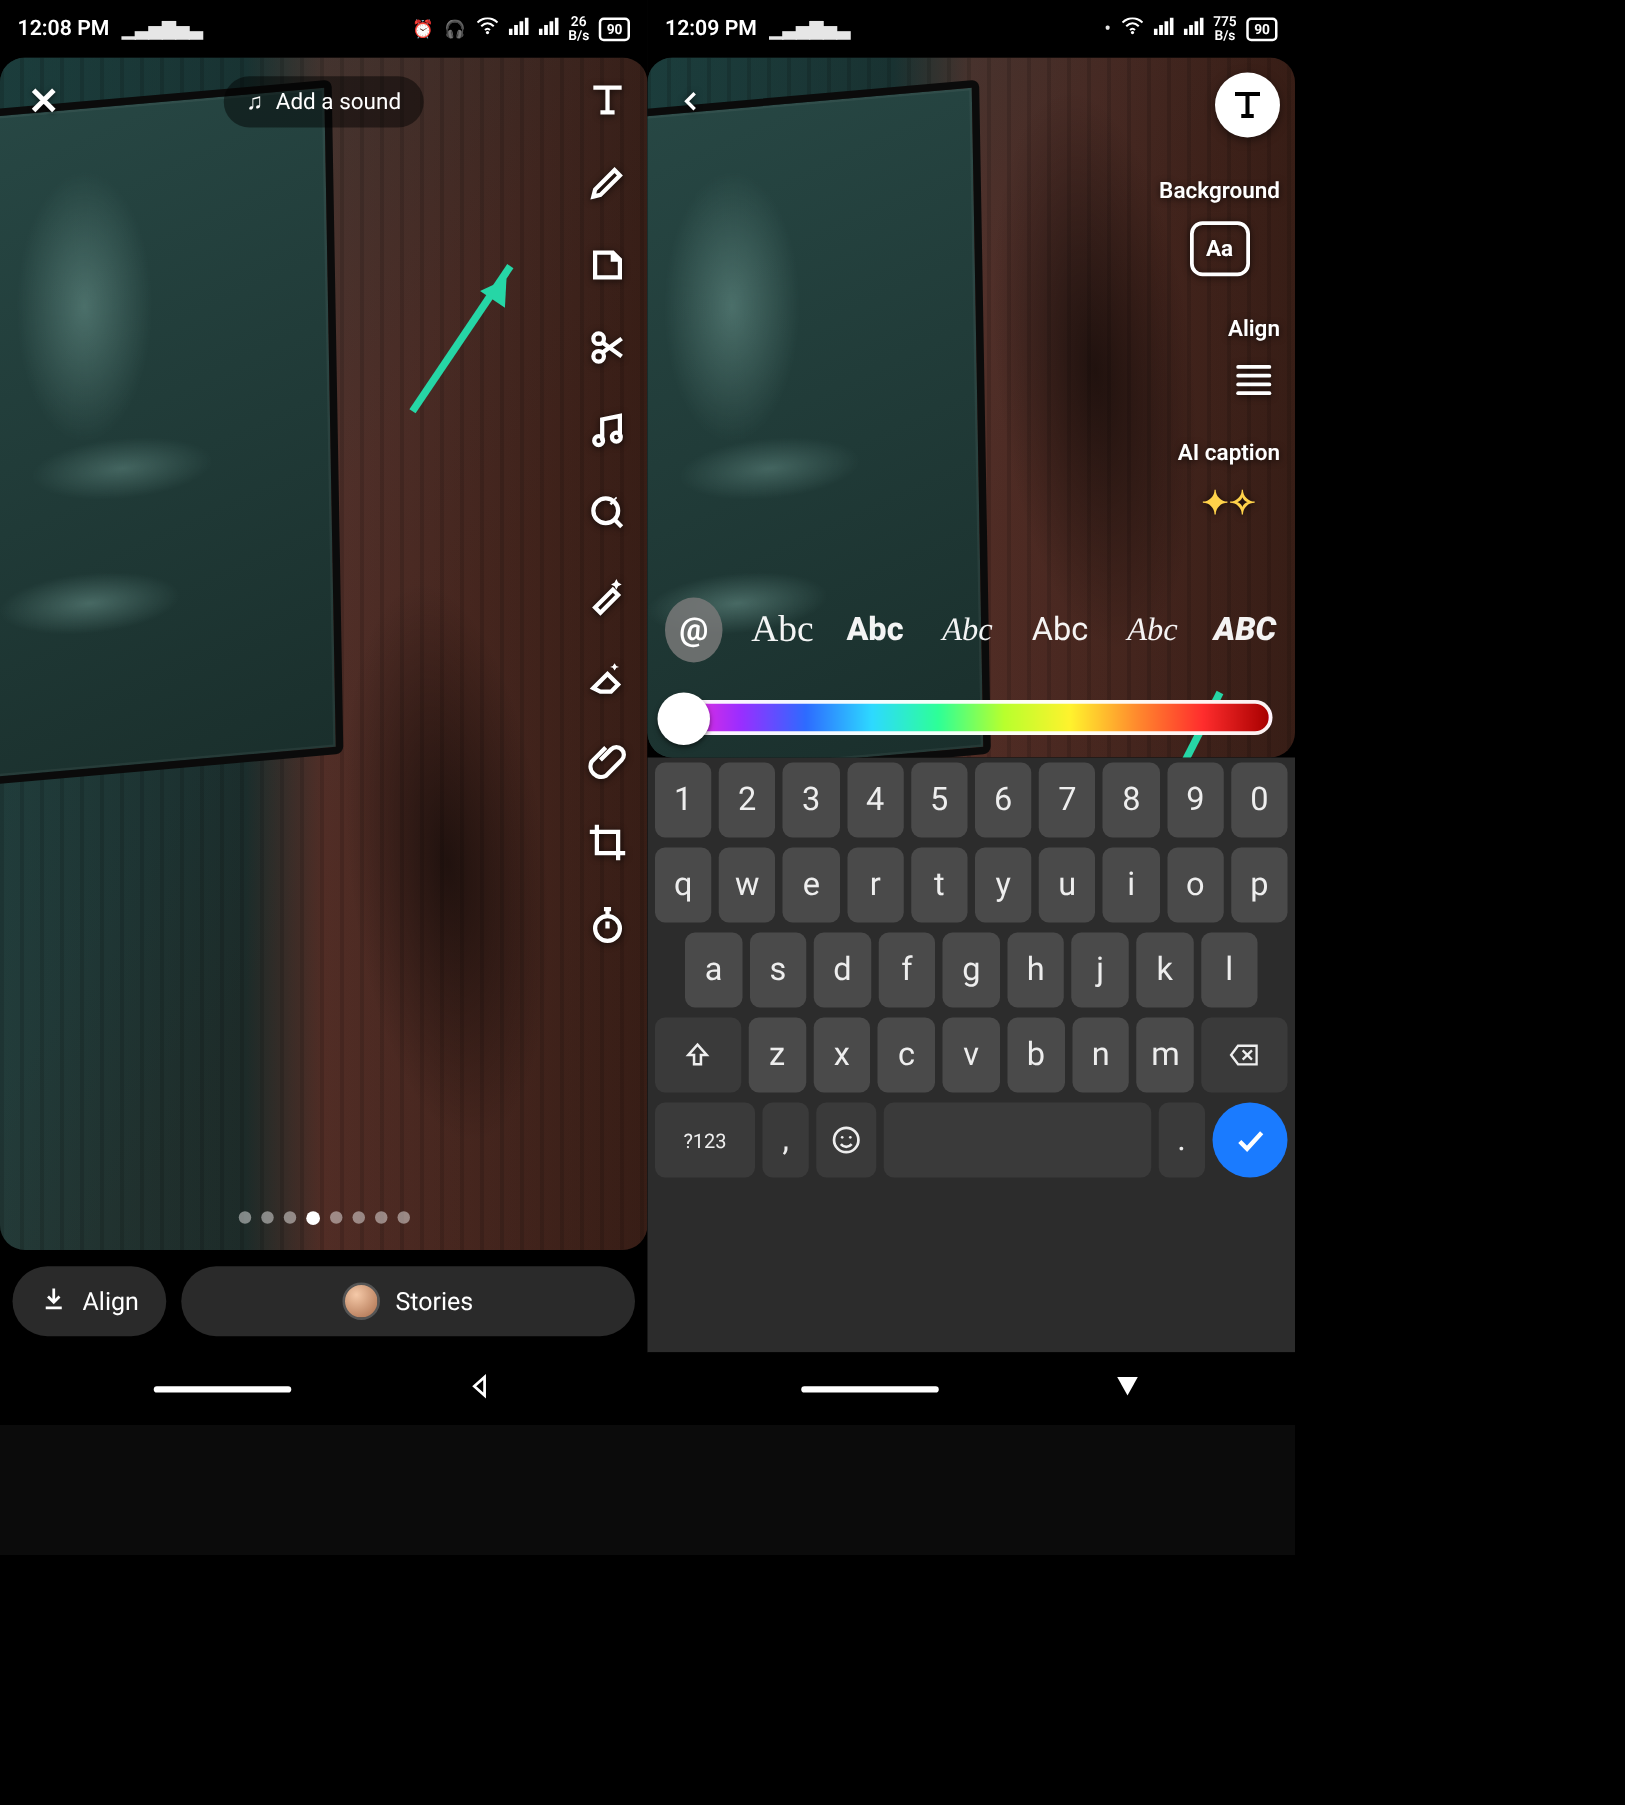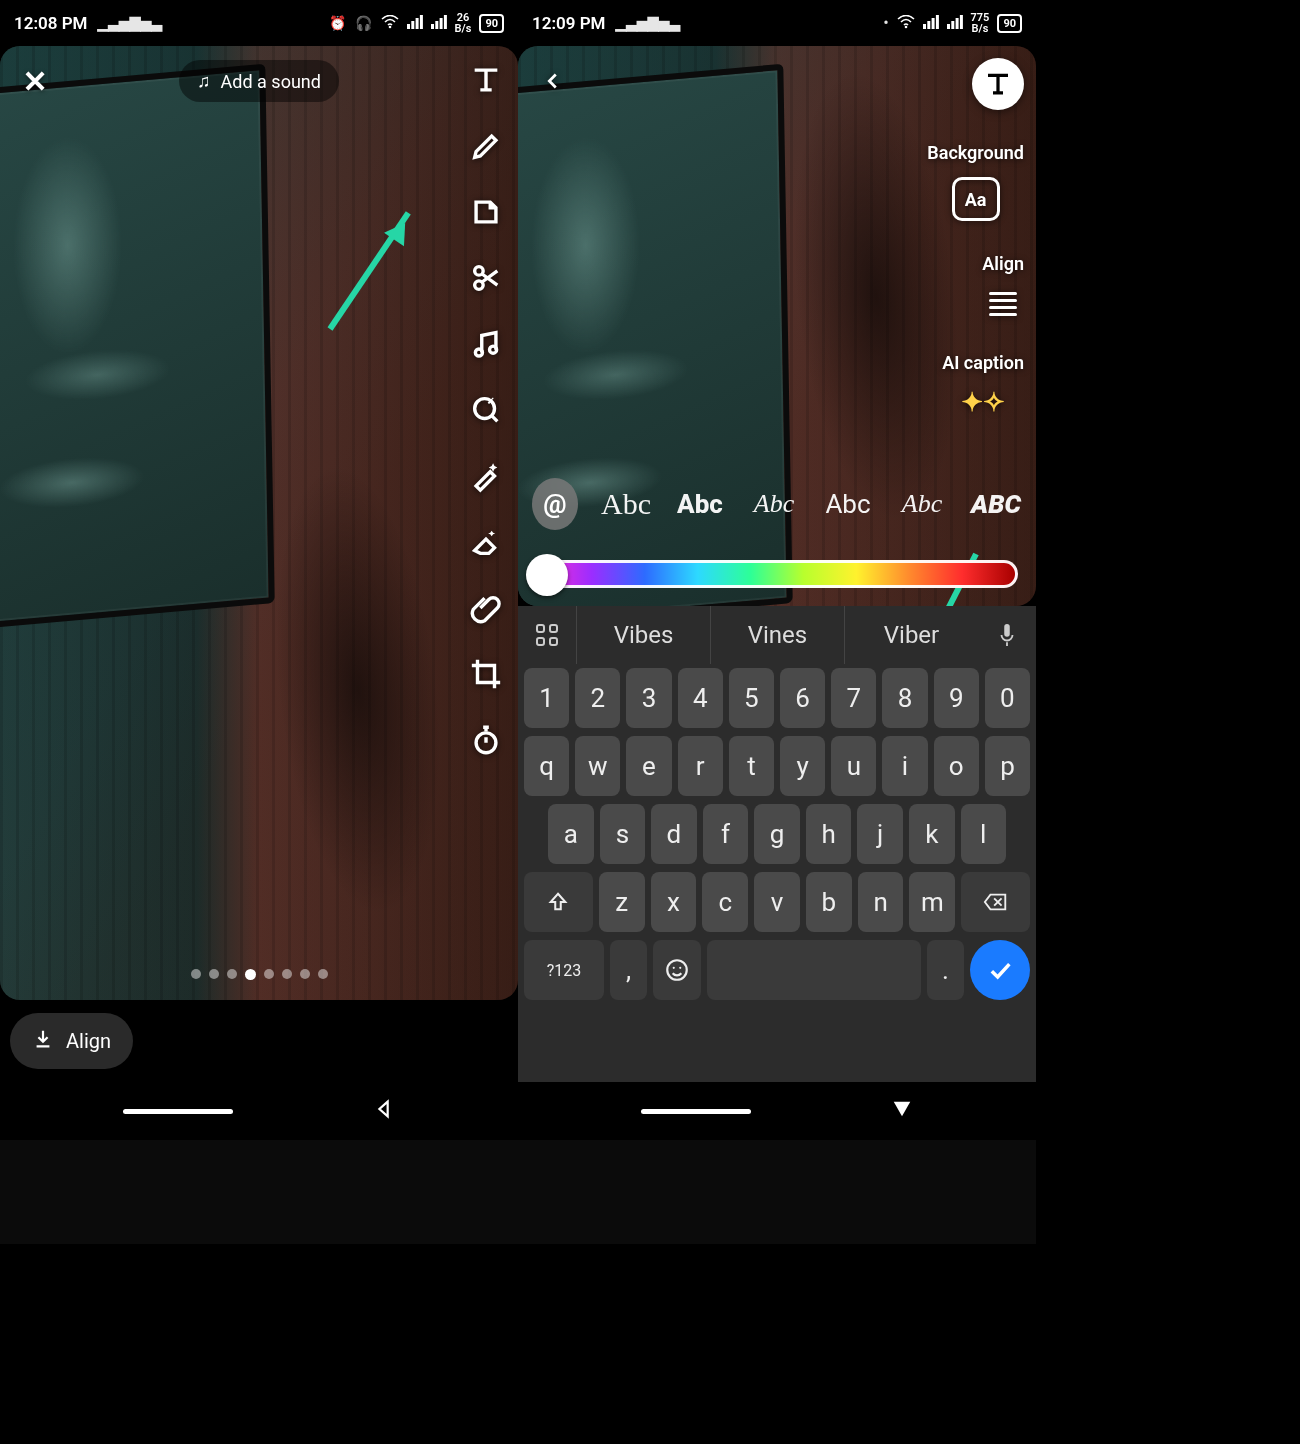--- a/index.html
+++ b/index.html
@@ -433,20 +433,24 @@
 
     <div class="bottombar">
       <div class="chip save">
         <span>
           <svg width="22" height="22" viewBox="0 0 24 24" fill="none" stroke="#fff" stroke-width="2.4">
               <path d="M12 3v12M7 10l5 5 5-5M5 20h14"></path>
             </svg>
         </span>
         <span>Align</span>
       </div>
+      <div class="chip stories">
+        <span class="avatar"></span>
+        <span>Stories</span>
+      </div>
     </div>
 
     <div class="navbar">
       <span class="navline"></span>
       <span>
         <svg width="22" height="22" viewBox="0 0 24 24" fill="none" stroke="#fff" stroke-width="2.4">
             <path d="M16 4L7 12l9 8z" fill="none"></path>
           </svg>
       </span>
     </div>
@@ -542,39 +546,20 @@
         <span class="fopt">Abc</span>
         <span class="fopt serif-it">Abc</span>
         <span class="fopt caps">ABC</span>
       </div>
 
       <div class="colorbar"></div>
       <div class="colorknob"></div>
     </div>
 
     <div class="kbwrap" style="flex:1">
-      <div class="suggestbar">
-        <div class="sicon">
-          <span class="grid4">
-              <span></span>
-              <span></span>
-              <span></span>
-              <span></span>
-            </span>
-        </div>
-        <div class="sugg">Vibes</div>
-        <div class="sugg">Vines</div>
-        <div class="sugg">Viber</div>
-        <div class="mic">
-          <svg width="22" height="26" viewBox="0 0 24 28" fill="#ccc">
-              <rect x="9" y="2" width="6" height="14" rx="3"></rect>
-              <path d="M6 14a6 6 0 0012 0M12 22v4" stroke="#ccc" stroke-width="2" fill="none"></path>
-            </svg>
-        </div>
-      </div>
 
       <div class="krow">
         <div class="key">1</div>
         <div class="key">2</div>
         <div class="key">3</div>
         <div class="key">4</div>
         <div class="key">5</div>
         <div class="key">6</div>
         <div class="key">7</div>
         <div class="key">8</div>

